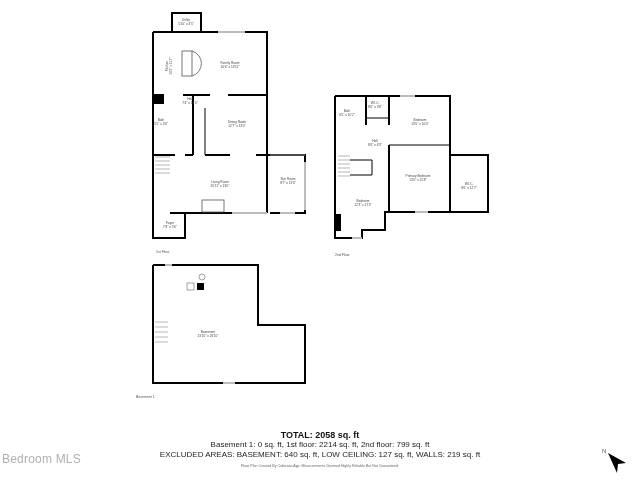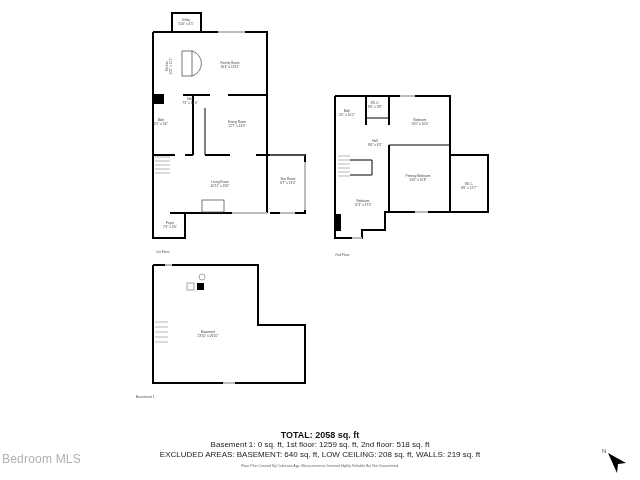--- a/index.html
+++ b/index.html
@@ -164,22 +164,22 @@
   </div>
 <div class="floor-label" style="left:335px;top:253px;">2nd Floor</div>
 
 <div class="room-label" style="left:208px;top:330px;">
     <div>Basement</div>
     <div>23'10" x 26'10"</div>
   </div>
 <div class="floor-label" style="left:136px;top:395px;">Basement 1</div>
 
 <div class="summary total">TOTAL: 2058 sq. ft</div>
-<div class="summary line1">Basement 1: 0 sq. ft, 1st floor: 1259 sq. ft, 2nd floor: 518 sq. ft</div>
-<div class="summary line2">EXCLUDED AREAS: BASEMENT: 640 sq. ft, LOW CEILING: 208 sq. ft, WALLS: 219 sq. ft</div>
+<div class="summary line1">Basement 1: 0 sq. ft, 1st floor: 2214 sq. ft, 2nd floor: 799 sq. ft</div>
+<div class="summary line2">EXCLUDED AREAS: BASEMENT: 640 sq. ft, LOW CEILING: 127 sq. ft, WALLS: 219 sq. ft</div>
 <div class="summary credit">Floor Plan Created By Cubicasa App. Measurements Deemed Highly Reliable But Not Guaranteed.</div>
 
 <div class="watermark">Bedroom MLS</div>
 
 <svg class="compass" viewBox="0 0 30 30" xmlns="http://www.w3.org/2000/svg">
   <text x="2" y="8" font-size="6" fill="#555" font-family="Liberation Sans, sans-serif">N</text>
   <path d="M8 8 L26 18 L18 19 L17 28 Z" fill="#000"></path>
 </svg>
 
 </body></html>

